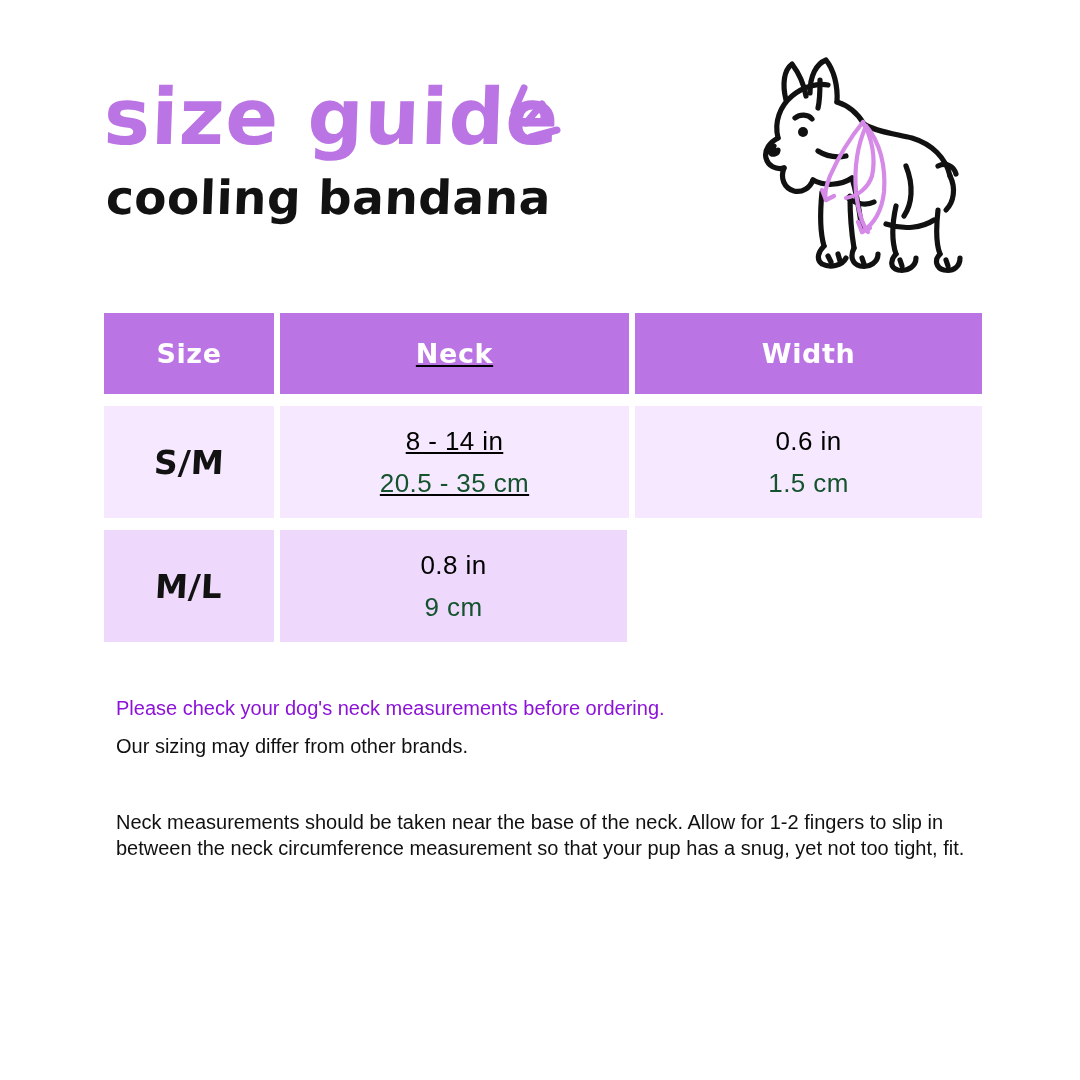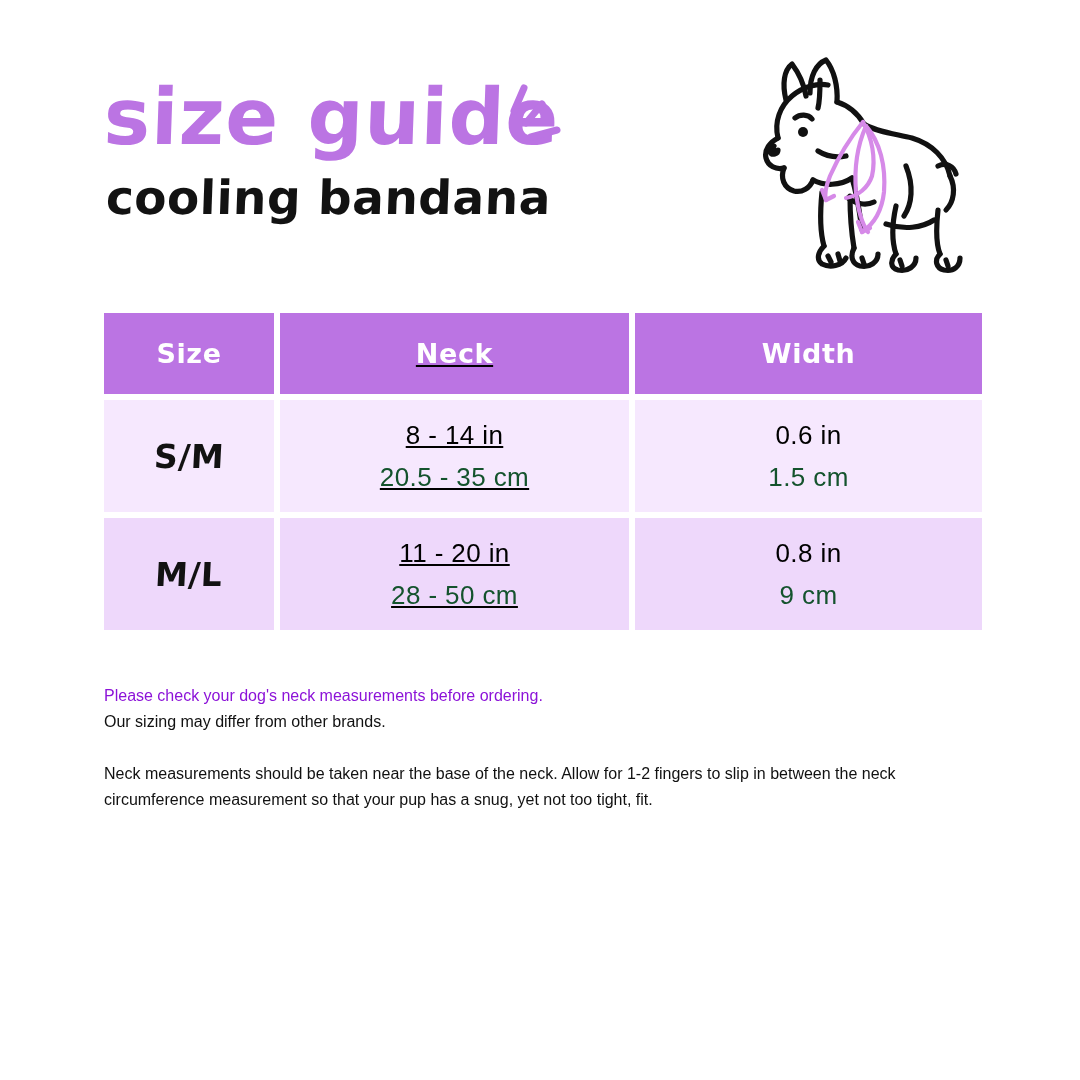--- a/index.html
+++ b/index.html
@@ -70,21 +70,21 @@
   
   .size-table {
     position: absolute;
     left: 104px;
     top: 313px;
     width: 872px;
   }
   .table-row {
     display: flex;
     gap: 6px;
-    margin-bottom: 6px;
+    margin-bottom: 12px;
   }
   .table-row:last-child { margin-bottom: 0; }
 
   .cell {
     display: flex;
     flex-direction: column;
     align-items: center;
     justify-content: center;
     box-sizing: border-box;
   }
@@ -130,24 +130,24 @@
   }
 
   
   .notes {
     position: absolute;
     left: 104px;
     top: 683px;
     width: 880px;
   }
   .note-p {
-    font-size: 16px;
+    font-size: 20px;
     line-height: 26px;
     color: #111111;
-    margin: 0;
+    margin: 12px;
   }
   .note-accent { color: #8c13d8; }
   .note-gap { height: 26px; }
 </style>
 </head>
 <body>
 
 <div class="header-area">
 
   <div class="title-group">
@@ -260,24 +260,20 @@
     <div class="cell col-width">
       <span class="val-in">0.6 in</span>
       <span class="val-cm">1.5 cm</span>
     </div>
   </div>
 
   <div class="table-row row-body-2">
     <div class="cell col-size">
       <span class="size-label">M/L</span>
     </div>
-    <div class="cell col-neck">
-      <span class="val-in">11 - 20 in</span>
-      <span class="val-cm">28 - 50 cm</span>
-    </div>
     <div class="cell col-width">
       <span class="val-in">0.8 in</span>
       <span class="val-cm">9 cm</span>
     </div>
   </div>
 </div>
 
 <div class="notes">
   <p class="note-p note-accent">Please check your dog's neck measurements before ordering.</p>
   <p class="note-p">Our sizing may differ from other brands.</p>

